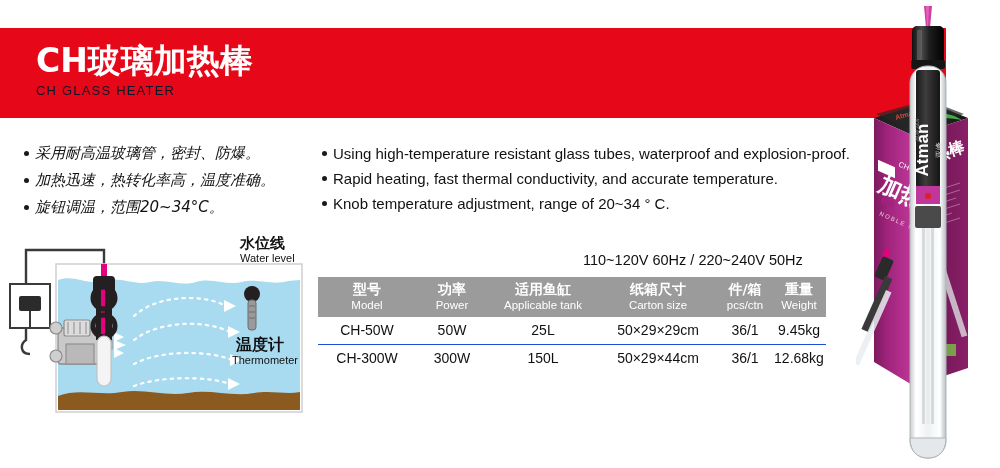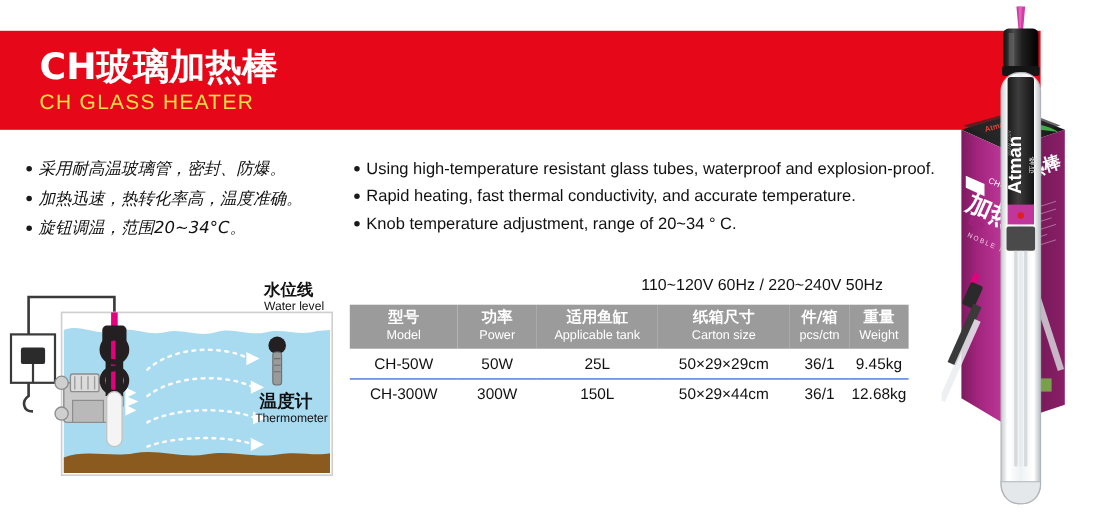--- a/index.html
+++ b/index.html
@@ -18,21 +18,21 @@
     background: #e60718;
   }
   .banner-cn {
     position: absolute; left: 36px; top: 11px;
     color: #ffffff; font-size: 33px; font-weight: bold;
     letter-spacing: 0px; white-space: nowrap;
     font-family: "DejaVu Sans", sans-serif;
   }
   .banner-en {
     position: absolute; left: 36px; top: 55px;
-    color: #fde047; font-size: 19px; font-weight: 400;
+    color: #0f172a; font-size: 13px; font-weight: 400;
     letter-spacing: 1.2px; white-space: nowrap;
   }
 
   
   .features-cn { position: absolute; left: 24px; top: 143px; width: 300px; font-style: italic; }
   .features-en { position: absolute; left: 322px; top: 144px; width: 530px; }
   .feat { display: flex; align-items: flex-start; margin-bottom: 6px; }
   .dot {
     width: 5px; height: 5px; border-radius: 50%;
     background: #1a1a1a; flex: 0 0 5px; margin-top: 8px; margin-right: 6px;
@@ -41,21 +41,21 @@
     font-size: 15px; color: #111; line-height: 21px; white-space: nowrap;
     font-family: "DejaVu Sans", sans-serif;
   }
   .feat-en-text {
     font-size: 15px; color: #111; line-height: 20px; white-space: nowrap;
   }
   .features-en .dot { margin-top: 7px; }
   .features-en .feat { margin-bottom: 5px; }
 
   
-  .diagram { position: absolute; left: 8px; top: 256px; width: 302px; height: 190px; }
+  .diagram { position: absolute; left: 8px; top: 236px; width: 302px; height: 190px; }
 
   
   .voltage {
     position: absolute; left: 583px; top: 252px;
     font-size: 14.5px; color: #111; white-space: nowrap;
   }
   .table-wrap { position: absolute; left: 318px; top: 277px; width: 508px; }
   table.spec { border-collapse: collapse; width: 508px; table-layout: fixed; }
   table.spec col.c0 { width: 98px; }
   table.spec col.c1 { width: 72px; }

